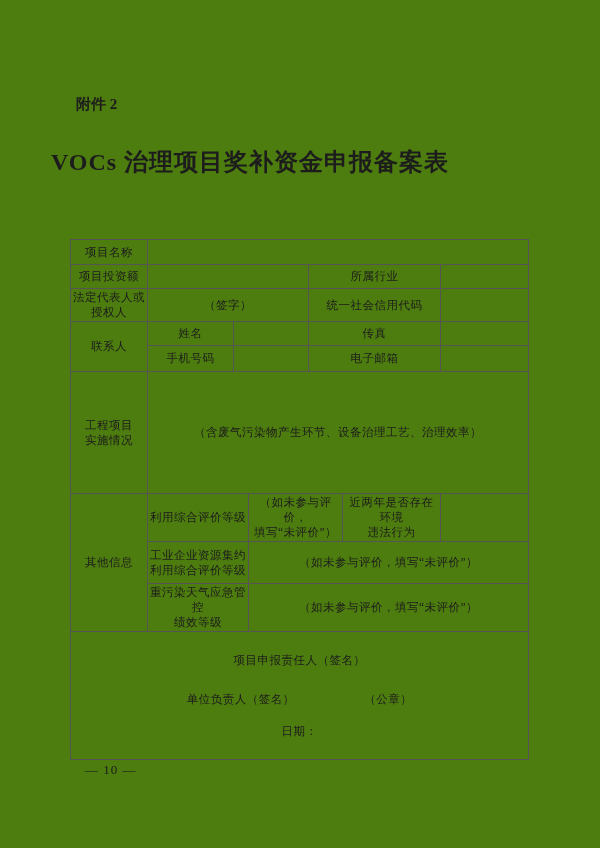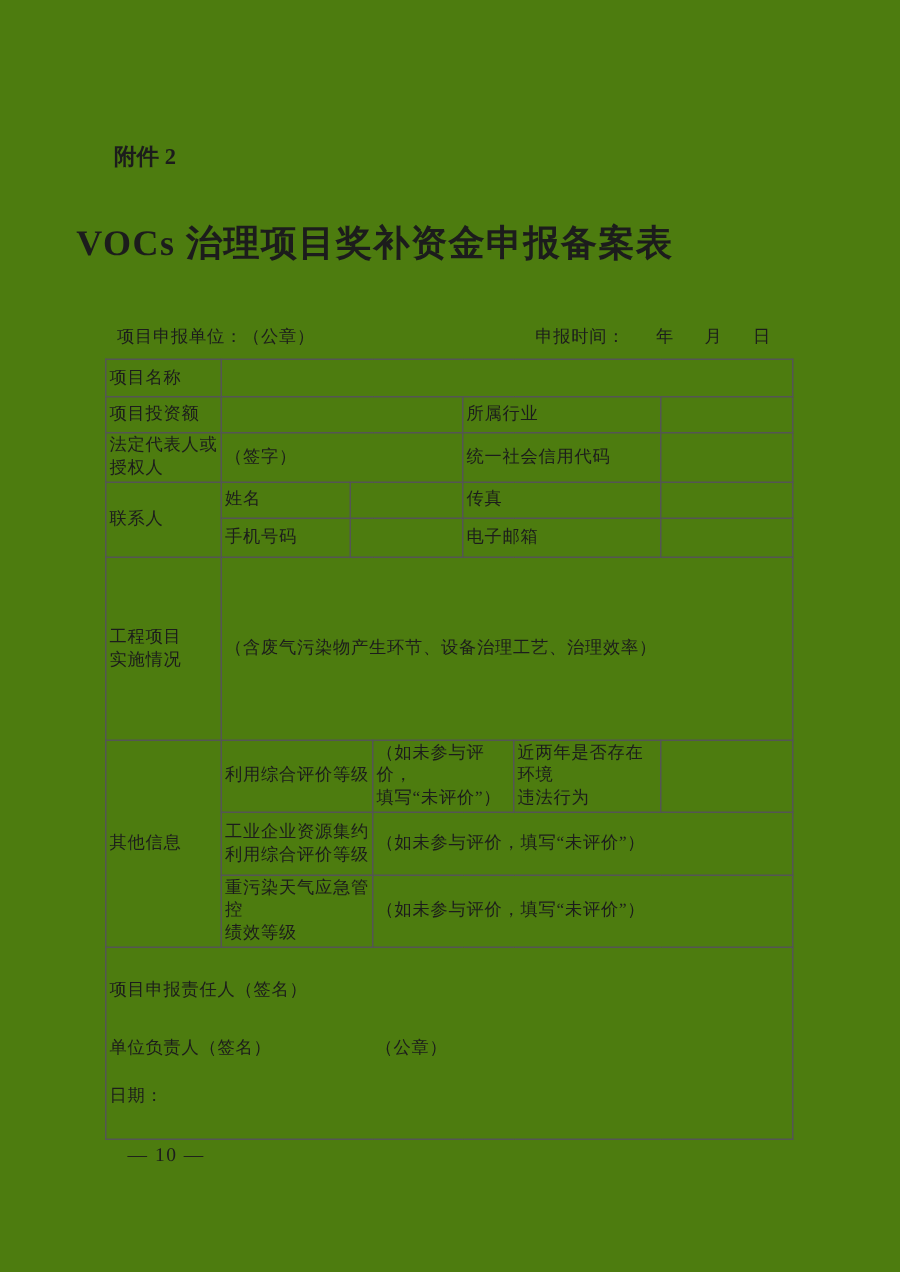--- a/index.html
+++ b/index.html
@@ -33,21 +33,21 @@
   .fh-right { padding-right: 14px; }
   .fh-right .dspan { margin-left: 17px; }
   table.form {
     position: absolute; left: 70px; top: 239px; width: 458px;
     border-collapse: collapse; table-layout: fixed;
     empty-cells: show;
   }
   table.form td {
     border: 1px solid #555555;
     font-size: 11.5px; line-height: 15px;
-    text-align: left; vertical-align: middle;
+    text-align: center; vertical-align: middle;
     padding: 1px 2px; letter-spacing: 0.5px;
     overflow: hidden;
   }
   .pre { white-space: pre-line; }
   .hint { font-size: 11px; text-align: left; padding-left: 4px; letter-spacing: 0; }
   .sm { font-size: 10.5px; letter-spacing: 0; line-height: 14px; margin-left: 40px; }
   .impl { text-align: left; padding-left: 5px; font-size: 12px; }
   .signoff {
     text-align: left; vertical-align: top;
     padding: 24px 0 0 190px;
@@ -63,29 +63,20 @@
 </style>
 </head>
 <body>
 
 <div class="page">
 
   <div class="attachment">附件 2</div>
 
   <div class="doc-title">VOCs 治理项目奖补资金申报备案表</div>
 
-  <div class="form-header">
-    <span class="fh-left">项目申报单位：（公章）</span>
-    <span class="fh-right">
-      <span>申报时间：</span>
-      <span class="dspan">年</span>
-      <span class="dspan">月</span>
-      <span class="dspan">日</span>
-    </span>
-  </div>
 
   <table class="form">
     <colgroup>
       <col style="width:77px">
         <col style="width:86px">
         <col style="width:15px">
       <col style="width:60px">
         <col style="width:34px">
         <col style="width:98px">
       <col style="width:88px">

